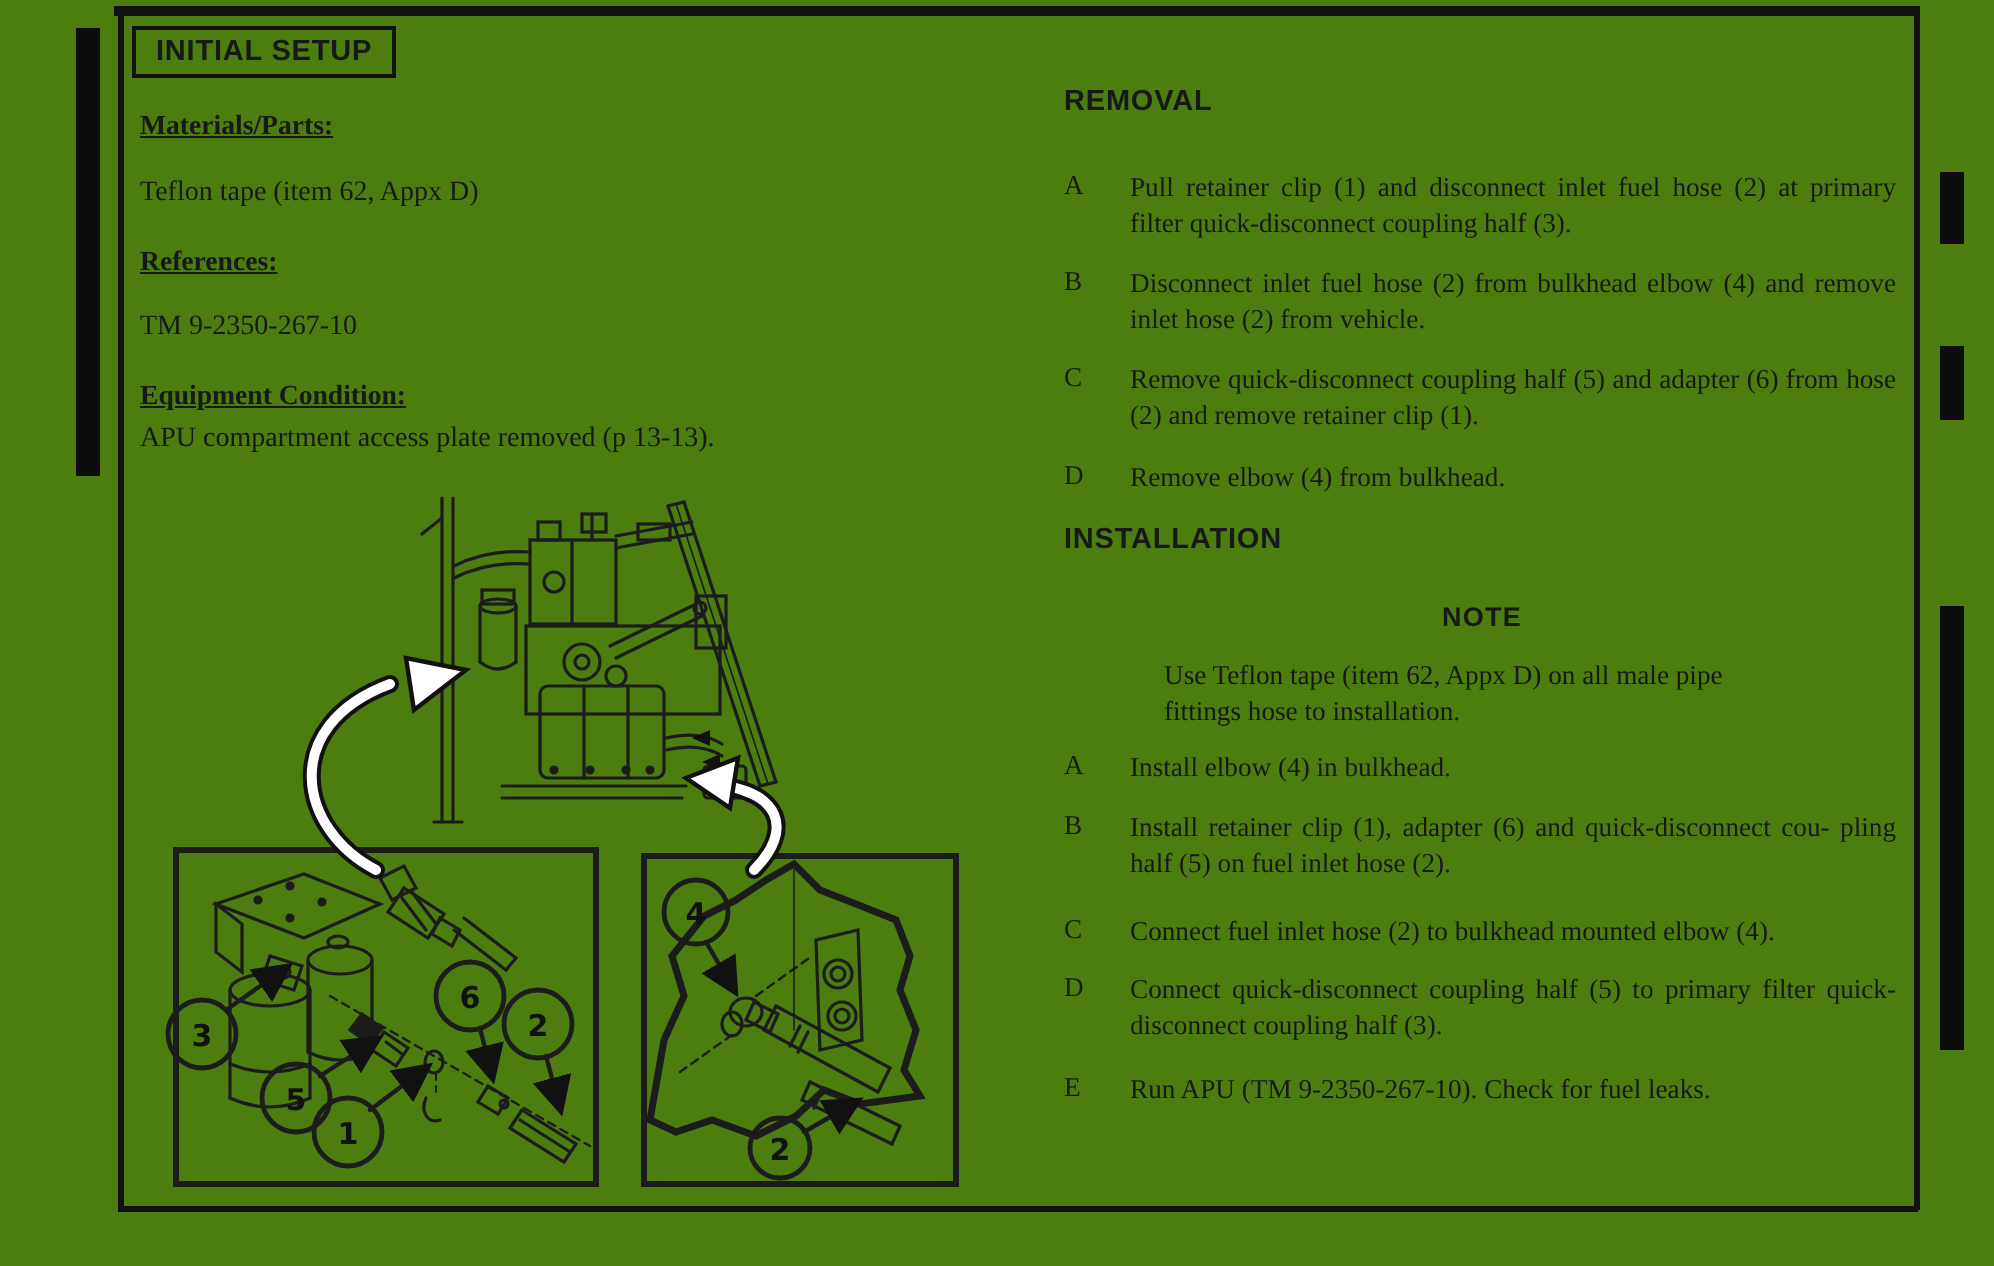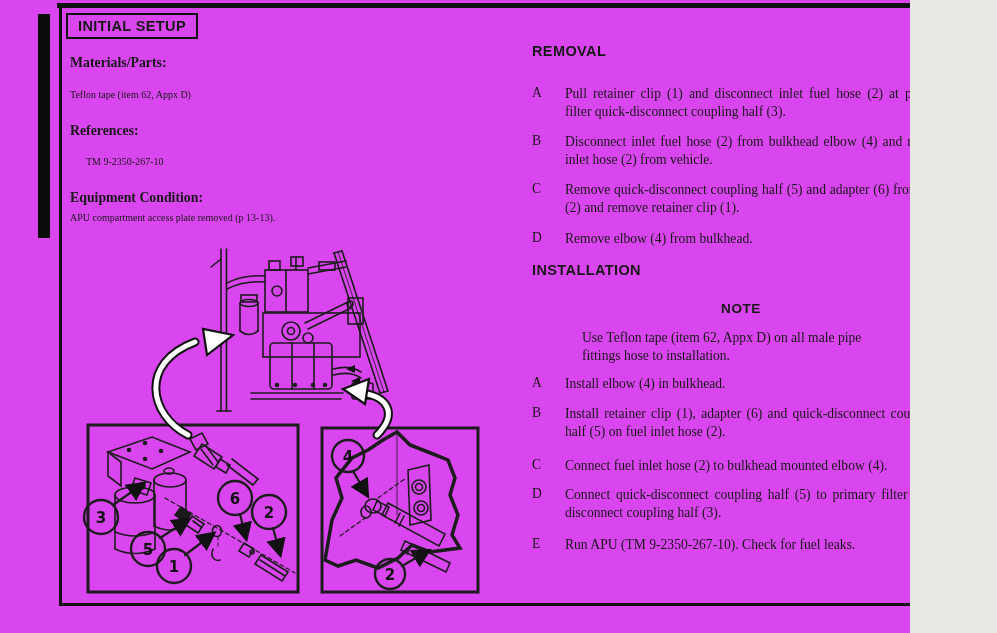--- a/index.html
+++ b/index.html
@@ -1,28 +1,28 @@
 <!DOCTYPE html>
 <html><head>
 <meta charset="utf-8">
 <style>
   html,body{margin:0;padding:0;background:#e8e8e4;}
-  #page{position:relative;width:910px;height:633px;background:#d946ef;overflow:hidden;
+  #page{position:relative;width:997px;height:633px;background:#4d7c0f;overflow:hidden;
         font-family:"Liberation Serif",serif;color:#181818;}
   .abs{position:absolute;}
   
   .frame{background:#111;z-index:6;}
   
   .chbar{background:#0c0c0c;z-index:6;}
   
   #initial-setup-box{left:66px;top:13px;border:2.5px solid #111;padding:3px 10px 3px 10px;
      font-family:"Liberation Sans",sans-serif;font-weight:bold;font-size:14.5px;letter-spacing:.4px;z-index:7;}
   
-  .lc-head{left:70px;font-size:13.8px;font-weight:bold;}
-  .lc-body{left:70px;font-size:10px;}
+  .lc-head{left:70px;font-size:13.8px;font-weight:bold;text-decoration:underline;}
+  .lc-body{left:70px;font-size:14px;}
   
   #right-col{left:532px;top:0;width:416px;}
   .sec-head{position:absolute;left:0;font-family:"Liberation Sans",sans-serif;
      font-weight:bold;font-size:14.5px;letter-spacing:.4px;}
   .step{position:absolute;left:0;width:416px;display:flex;}
   .step .letter{width:33px;flex:none;font-size:13.6px;}
   .step .stext{flex:1;font-size:13.6px;line-height:17.5px;text-align:justify;font-family:Liberation Serif, serif;}
   .note-head{position:absolute;left:44px;width:330px;text-align:center;
      font-family:Liberation Sans, sans-serif;font-weight:bold;font-size:13.5px;letter-spacing:.6px;}
   .note-text{position:absolute;left:50px;width:312px;font-size:13.6px;line-height:17.5px;}
@@ -47,21 +47,21 @@
   <div class="abs chbar" style="left:970px;top:173px;width:12px;height:37px;"></div>
   <div class="abs chbar" style="left:970px;top:303px;width:12px;height:222px;"></div>
 
   <div class="abs" id="initial-setup-box">
     <span>INITIAL SETUP</span>
   </div>
 
   <div class="abs lc-head" style="top:55px;">Materials/Parts:</div>
   <div class="abs lc-body" style="top:89px;">Teflon tape (item 62, Appx D)</div>
   <div class="abs lc-head" style="top:123px;">References:</div>
-  <div class="abs lc-body" style="top:156px;margin-left:16px;">TM 9-2350-267-10</div>
+  <div class="abs lc-body" style="top:156px;">TM 9-2350-267-10</div>
   <div class="abs lc-head" style="top:190px;">Equipment Condition:</div>
   <div class="abs lc-body" style="top:212px;text-align:right;">APU compartment access plate removed (p 13-13).</div>
 
   <div class="abs" id="right-col">
     <div class="sec-head" style="top:43px;">REMOVAL</div>
 
     <div class="step" style="top:85px;">
       <span class="letter">A</span>
       <div class="stext">Pull retainer clip (1) and disconnect inlet fuel hose (2) at primary filter quick-disconnect coupling half (3).</div>
     </div>

